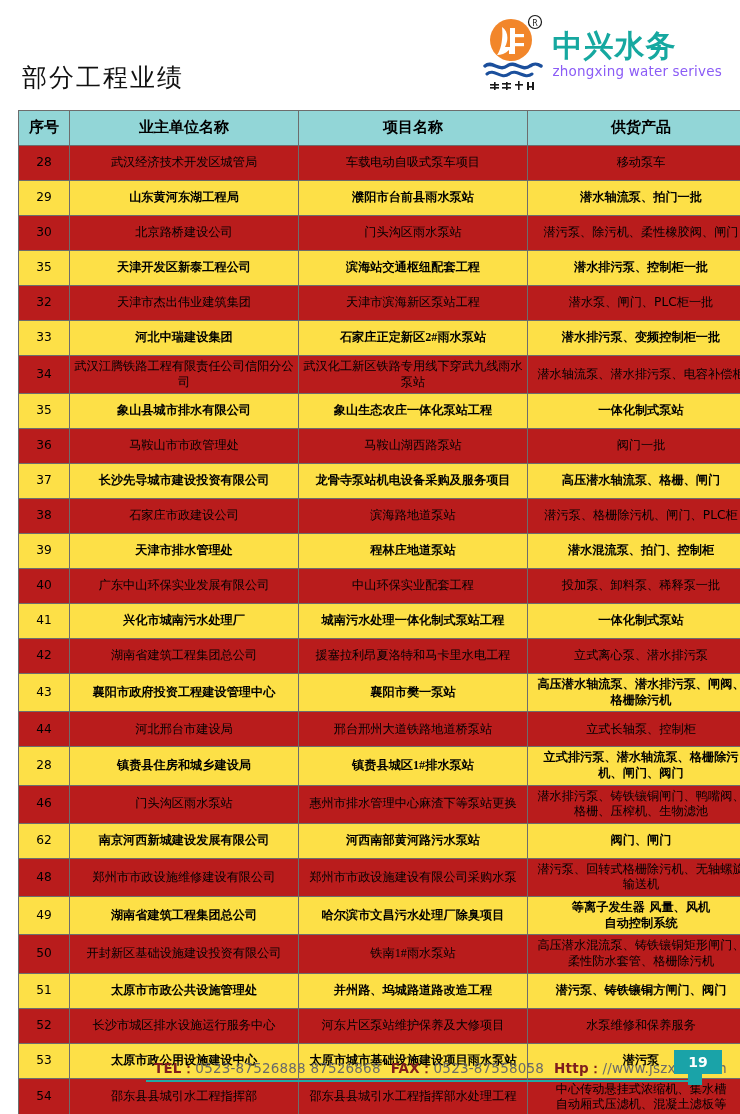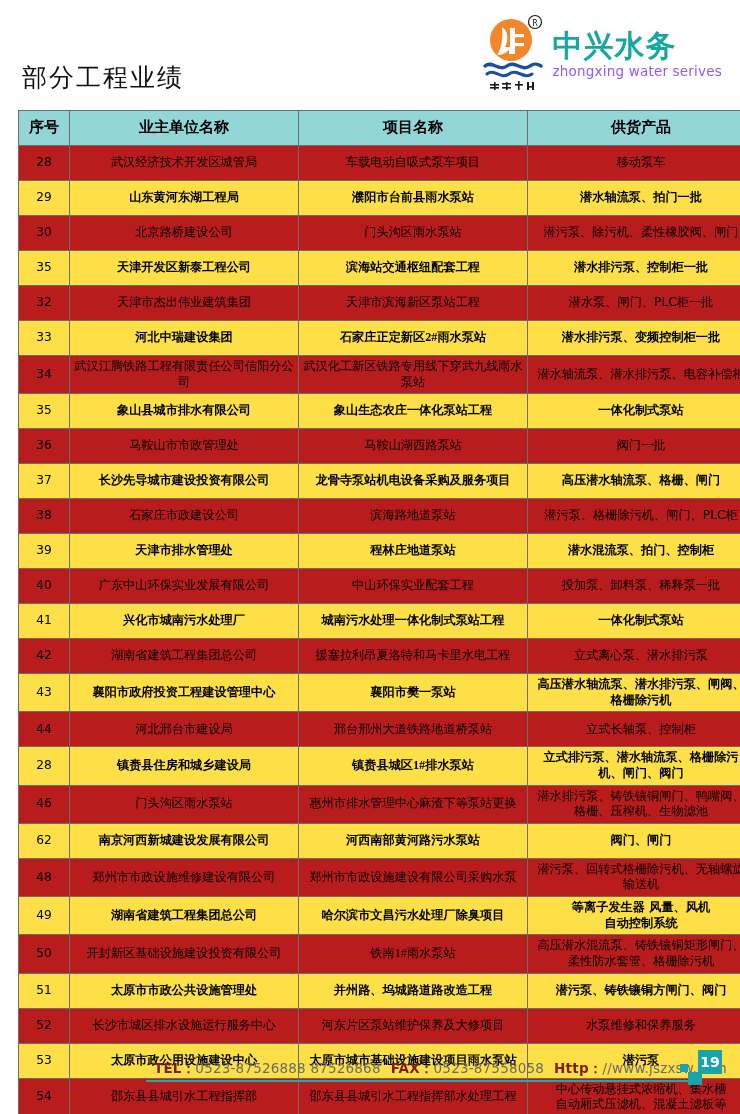--- a/index.html
+++ b/index.html
@@ -164,21 +164,21 @@
     bottom: 10px;
     width: 48px;
     height: 44px;
   }
   .sq {
     position: absolute;
     background: #1aa3a8;
   }
   .sq.big {
     right: 0; top: 0;
-    width: 24px; height: 24px;
+    width: 48px; height: 24px;
     color: #ffffff;
     font-size: 14px;
     font-weight: bold;
     display: flex;
     align-items: center;
     justify-content: center;
     font-family: "DejaVu Sans", "Liberation Sans", sans-serif;
   }
   .sq.mid { right: 20px; top: 22px; width: 14px; height: 13px; }
   .sq.small { right: 34px; top: 14px; width: 8px; height: 8px; }

